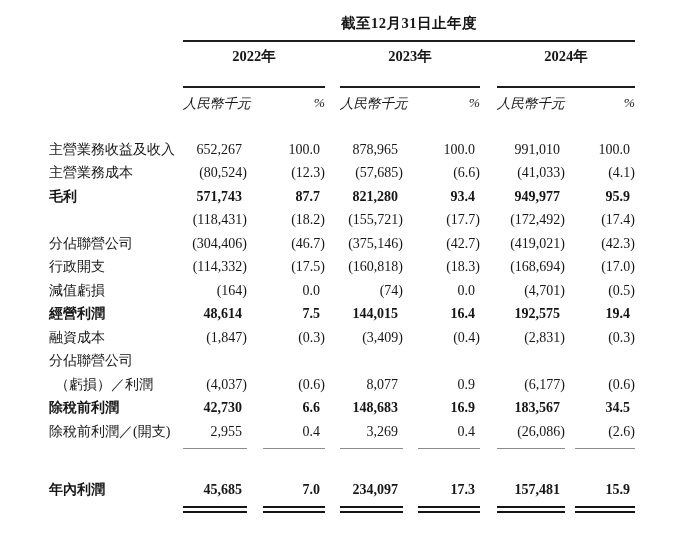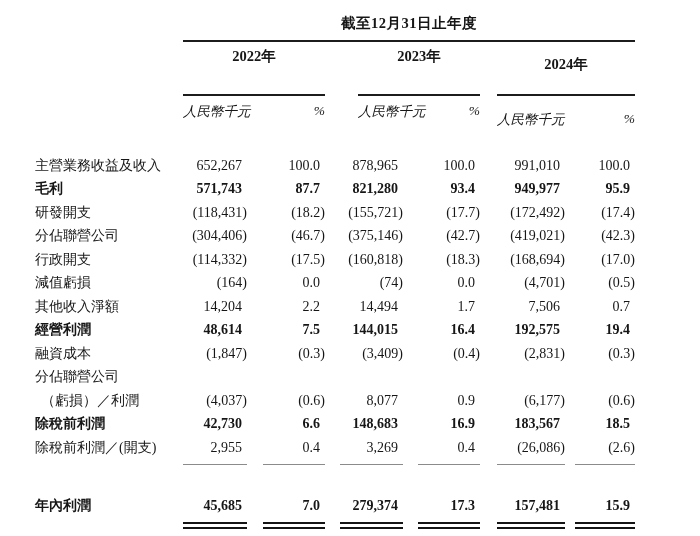--- a/index.html
+++ b/index.html
@@ -17,29 +17,29 @@
   }
   .title {
     grid-column:2/13; text-align:center; font-weight:bold;
     font-size:14.5px; padding-bottom:7px; letter-spacing:0.5px;
   }
   .toprule { grid-column:2/13; height:0; border-top:2px solid #1c1c1c; }
   .yh {
     text-align:center; font-weight:bold; font-size:14.5px;
     padding:5px 0 20px 0; border-bottom:2px solid #1c1c1c;
   }
-  .y1 { grid-column:2/5; } .y2 { grid-column:6/9;margin-left:18px; } .y3 { grid-column:10/13;margin-top:8px; }
+  .y1 { grid-column:2/5; } .y2 { grid-column:6/9; } .y3 { grid-column:10/13; }
   .sub {
     display:flex; justify-content:space-between; align-items:flex-start;
     font-style:italic; font-size:13.5px; padding-top:7px;
   }
   .rows { margin-top:25px; }
   .t-row { height:23.5px; align-items:center; font-size:14px; }
   .t-row.bold { font-weight:bold; }
-  .lbl { grid-column:1; white-space:nowrap; }
+  .lbl { grid-column:1; white-space:nowrap;margin-left:14px; }
   .lbl.indent { padding-left:6px; }
   .val { text-align:right; white-space:nowrap; }
   .val.no-paren { padding-right:5px; }
   .c1 { grid-column:2; } .c2 { grid-column:4; } .c3 { grid-column:6; }
   .c4 { grid-column:8; } .c5 { grid-column:10;text-align:right; } .c6 { grid-column:12; }
   .sline { border-top:1px solid #8b8b8b; margin-top:4px; height:0; }
   .dline {
     margin-top:4px; height:7px; box-sizing:border-box;
     border-top:2px solid #141414; border-bottom:2px solid #141414;
   }
@@ -82,31 +82,39 @@
   <div class="rows">
       <div class="cols t-row">
         <div class="lbl">主營業務收益及收入</div>
         <div class="val c1 no-paren">652,267</div>
         <div class="val c2 no-paren">100.0</div>
         <div class="val c3 no-paren">878,965</div>
         <div class="val c4 no-paren">100.0</div>
         <div class="val c5 no-paren">991,010</div>
         <div class="val c6 no-paren">100.0</div>
       </div>
+      <div class="cols t-row">
+        <div class="lbl">主營業務成本</div>
+        <div class="val c1">(80,524)</div>
+        <div class="val c2">(12.3)</div>
+        <div class="val c3">(57,685)</div>
+        <div class="val c4">(6.6)</div>
+        <div class="val c5">(41,033)</div>
+        <div class="val c6">(4.1)</div>
+      </div>
       <div class="cols t-row bold">
         <div class="lbl">毛利</div>
         <div class="val c1 no-paren">571,743</div>
         <div class="val c2 no-paren">87.7</div>
         <div class="val c3 no-paren">821,280</div>
         <div class="val c4 no-paren">93.4</div>
         <div class="val c5 no-paren">949,977</div>
         <div class="val c6 no-paren">95.9</div>
       </div>
       <div class="cols t-row">
-        <div class="lbl">研發開支</div>
         <div class="val c1">(118,431)</div>
         <div class="val c2">(18.2)</div>
         <div class="val c3">(155,721)</div>
         <div class="val c4">(17.7)</div>
         <div class="val c5">(172,492)</div>
         <div class="val c6">(17.4)</div>
       </div>
       <div class="cols t-row">
         <div class="lbl">分佔聯營公司</div>
         <div class="val c1">(304,406)</div>
@@ -127,29 +135,20 @@
       </div>
       <div class="cols t-row">
         <div class="lbl">減值虧損</div>
         <div class="val c1">(164)</div>
         <div class="val c2 no-paren">0.0</div>
         <div class="val c3">(74)</div>
         <div class="val c4 no-paren">0.0</div>
         <div class="val c5">(4,701)</div>
         <div class="val c6">(0.5)</div>
       </div>
-      <div class="cols t-row">
-        <div class="lbl">其他收入淨額</div>
-        <div class="val c1 no-paren">14,204</div>
-        <div class="val c2 no-paren">2.2</div>
-        <div class="val c3 no-paren">14,494</div>
-        <div class="val c4 no-paren">1.7</div>
-        <div class="val c5 no-paren">7,506</div>
-        <div class="val c6 no-paren">0.7</div>
-      </div>
       <div class="cols t-row bold">
         <div class="lbl">經營利潤</div>
         <div class="val c1 no-paren">48,614</div>
         <div class="val c2 no-paren">7.5</div>
         <div class="val c3 no-paren">144,015</div>
         <div class="val c4 no-paren">16.4</div>
         <div class="val c5 no-paren">192,575</div>
         <div class="val c6 no-paren">19.4</div>
       </div>
       <div class="cols t-row">
@@ -179,21 +178,21 @@
         <div class="val c5">(6,177)</div>
         <div class="val c6">(0.6)</div>
       </div>
       <div class="cols t-row bold">
         <div class="lbl">除稅前利潤</div>
         <div class="val c1 no-paren">42,730</div>
         <div class="val c2 no-paren">6.6</div>
         <div class="val c3 no-paren">148,683</div>
         <div class="val c4 no-paren">16.9</div>
         <div class="val c5 no-paren">183,567</div>
-        <div class="val c6 no-paren">18.5</div>
+        <div class="val c6 no-paren">34.5</div>
       </div>
       <div class="cols t-row">
         <div class="lbl">除稅前利潤／(開支)</div>
         <div class="val c1 no-paren">2,955</div>
         <div class="val c2 no-paren">0.4</div>
         <div class="val c3 no-paren">3,269</div>
         <div class="val c4 no-paren">0.4</div>
         <div class="val c5">(26,086)</div>
         <div class="val c6">(2.6)</div>
       </div>
@@ -203,21 +202,21 @@
         <div class="c3 sline"></div>
         <div class="c4 sline"></div>
         <div class="c5 sline"></div>
         <div class="c6 sline"></div>
       </div>
       <div class="spacer"></div>
       <div class="cols t-row bold">
         <div class="lbl">年內利潤</div>
         <div class="val c1 no-paren">45,685</div>
         <div class="val c2 no-paren">7.0</div>
-        <div class="val c3 no-paren">279,374</div>
+        <div class="val c3 no-paren">234,097</div>
         <div class="val c4 no-paren">17.3</div>
         <div class="val c5 no-paren">157,481</div>
         <div class="val c6 no-paren">15.9</div>
       </div>
       <div class="cols">
         <div class="c1 dline"></div>
         <div class="c2 dline"></div>
         <div class="c3 dline"></div>
         <div class="c4 dline"></div>
         <div class="c5 dline"></div>

